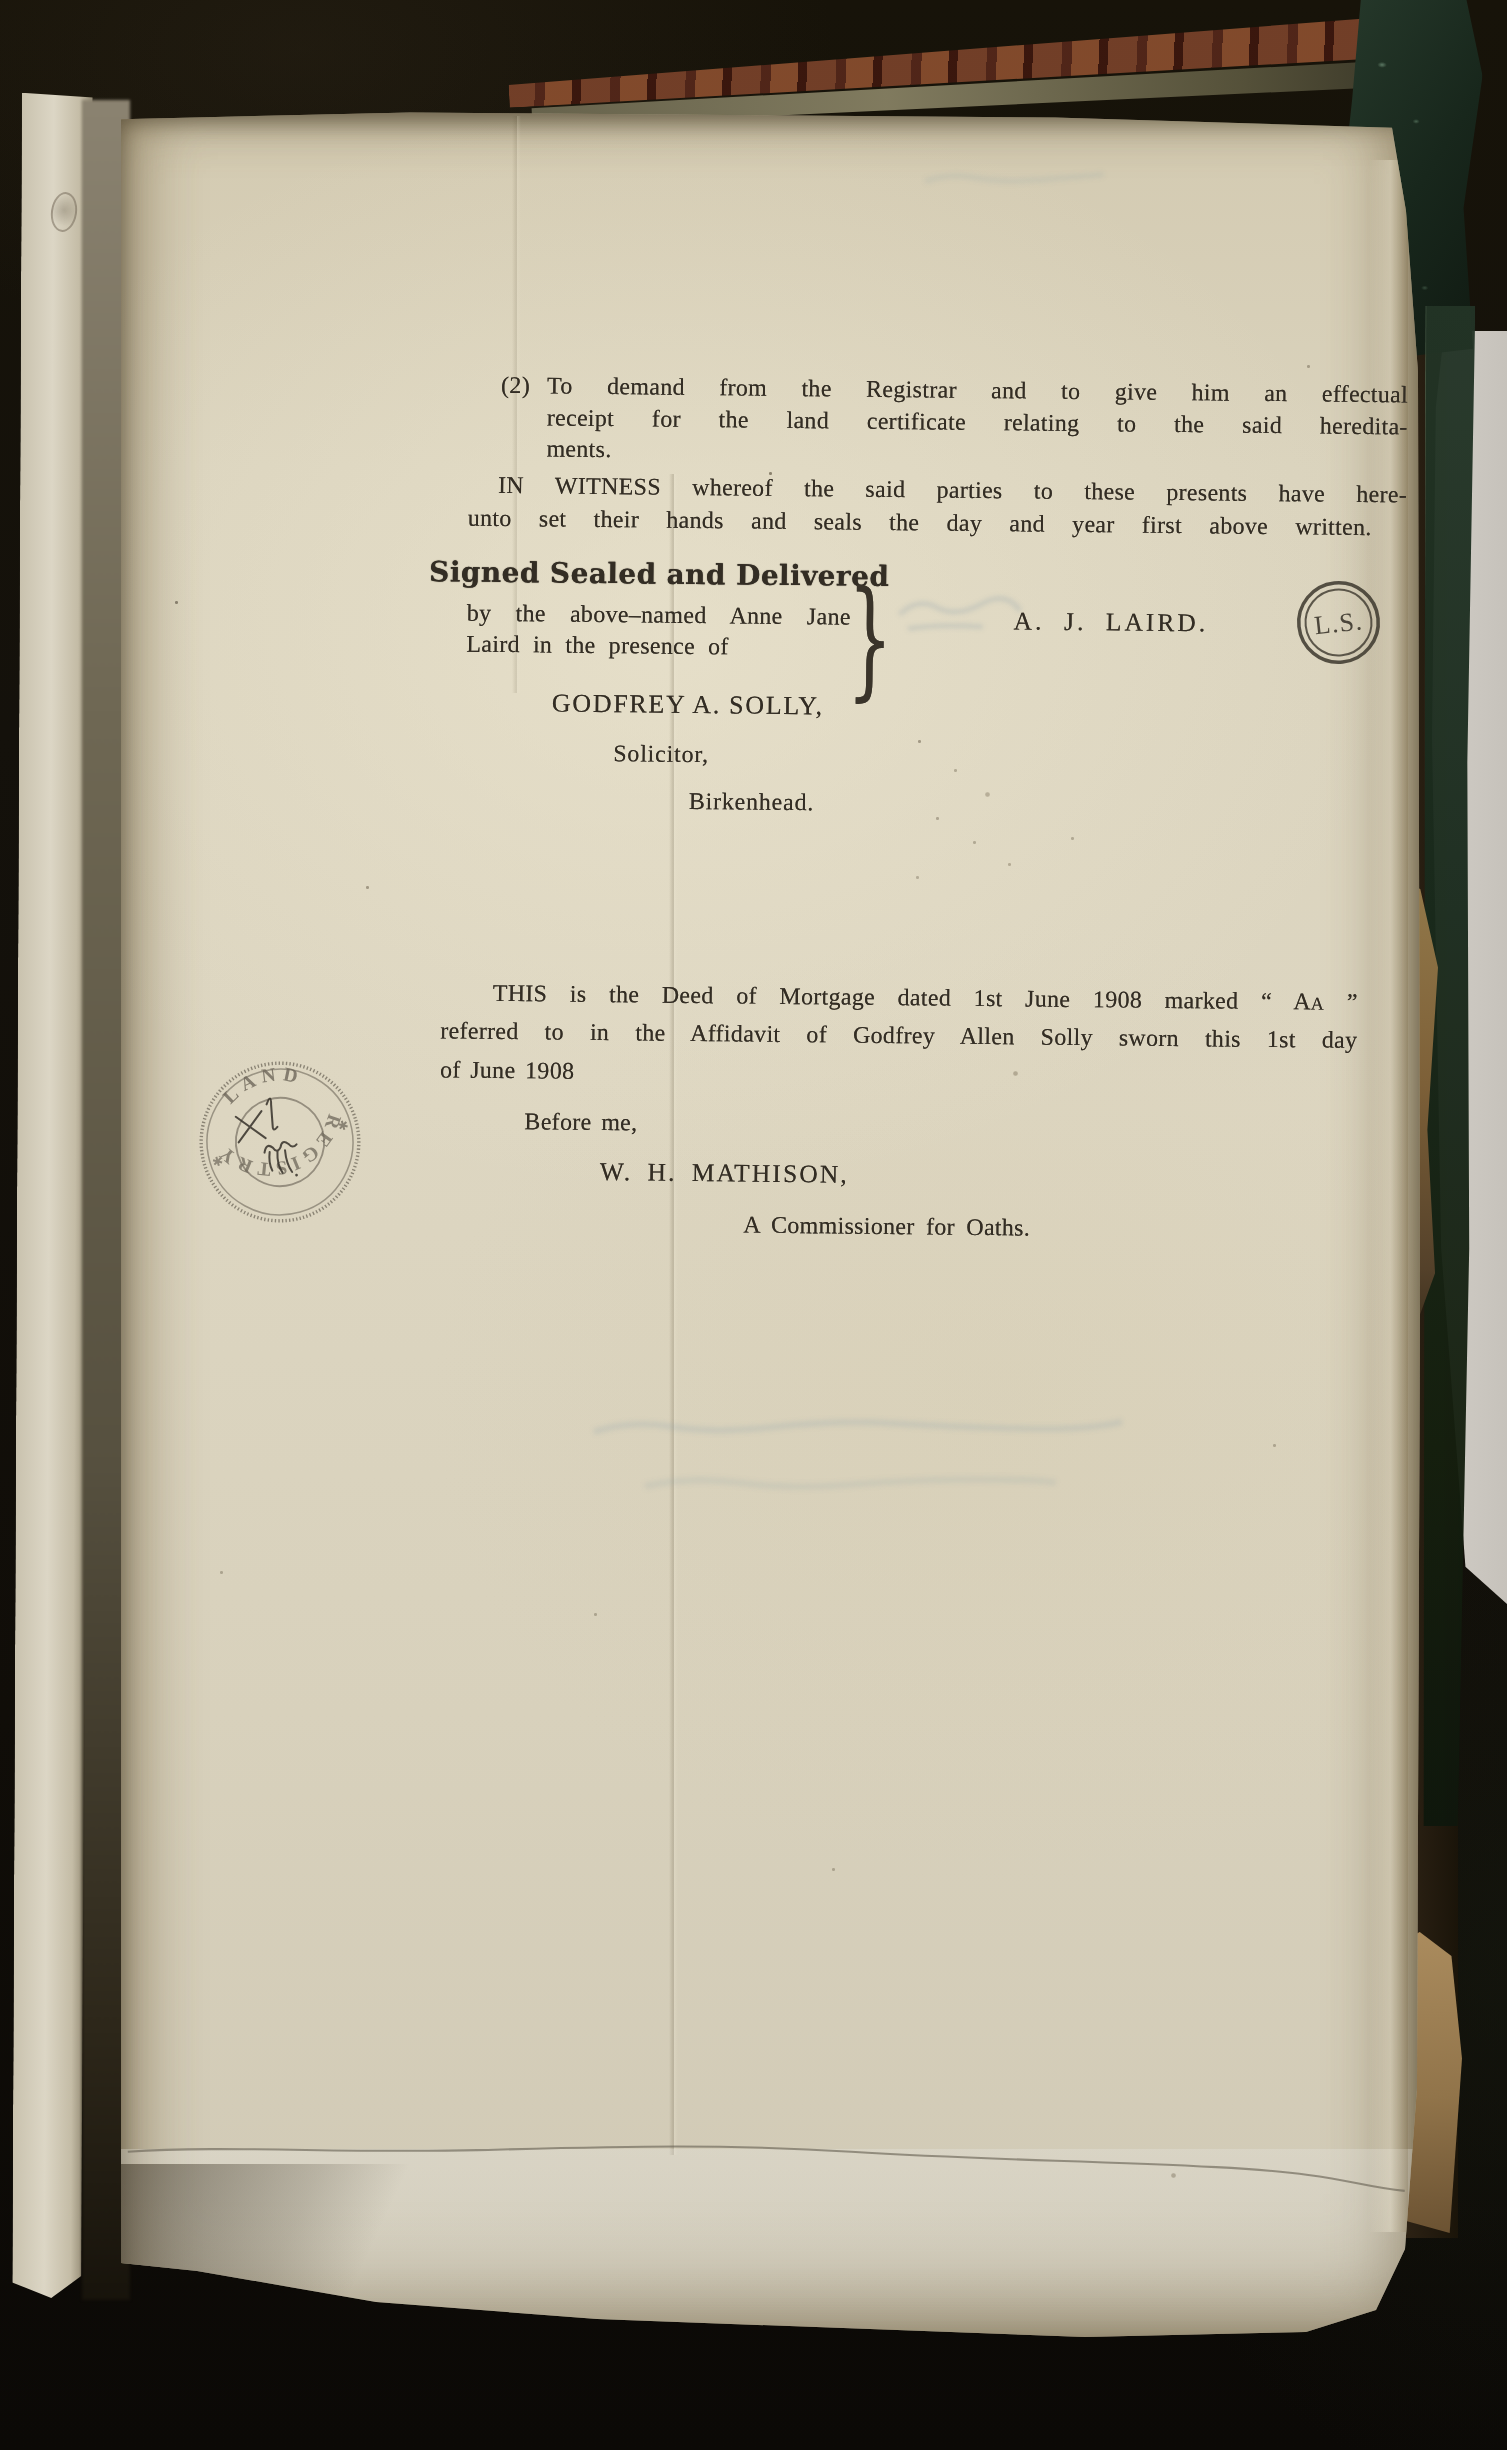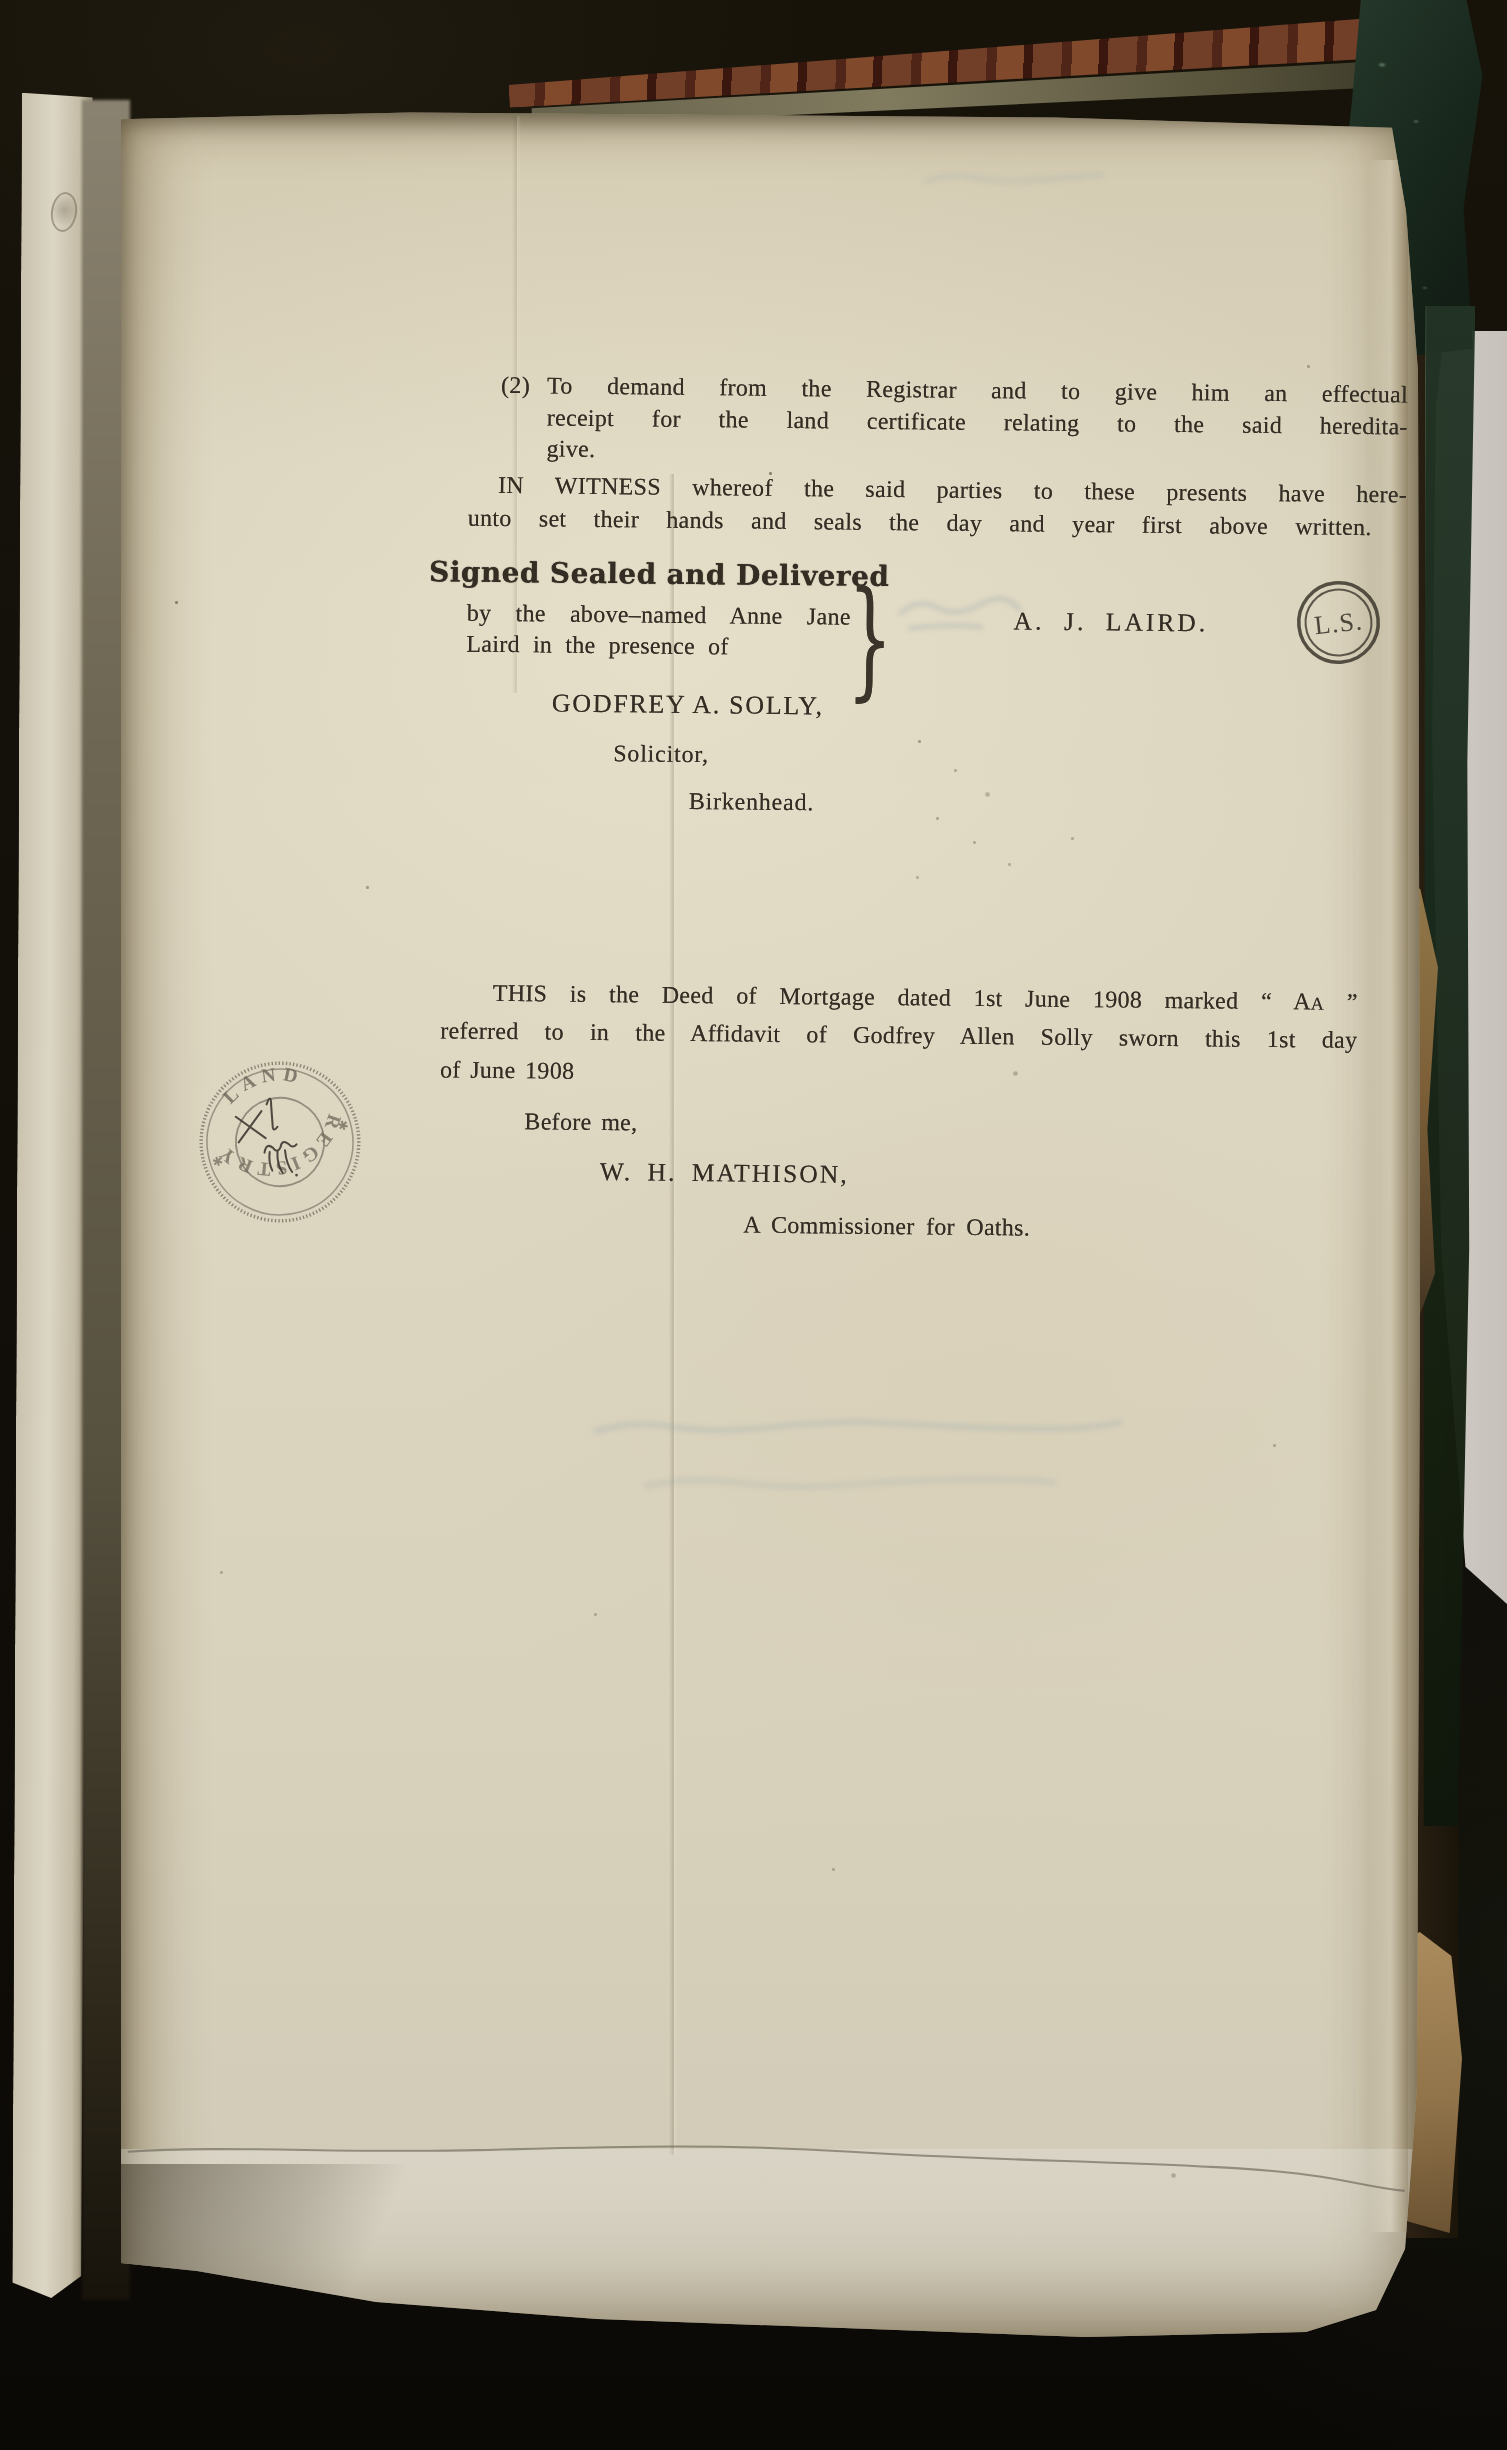--- a/index.html
+++ b/index.html
@@ -157,21 +157,21 @@
   <div id="corner-shadow" class="abs"></div>
   <div id="specks" class="abs"></div>
 
   <div id="content" class="abs">
 
     <div class="abs num-row" style="left:383px;top:258px;width:907px;">
       <span class="num">(2)</span>
       <span class="txt">To demand from the Registrar and to give him an effectual</span>
     </div>
     <div class="abs jline" style="left:429px;top:290px;width:861px;">receipt for the land certificate relating to the said heredita-</div>
-    <div class="abs" style="left:429px;top:321px;">give.</div>
+    <div class="abs" style="left:429px;top:321px;">ments.</div>
 
     <div class="abs jline" style="left:381px;top:358px;width:909px;">IN WITNESS whereof the said parties to these presents have here-</div>
     <div class="abs jline" style="left:351px;top:391px;width:904px;">unto set their hands and seals the day and year first above written.</div>
 
     <div id="attest-heading" class="abs" style="left:313px;top:443px;">Signed Sealed and Delivered</div>
     <div class="abs jline" style="left:351px;top:486px;width:384px;">by the above–named Anne Jane</div>
     <div class="abs ws8" style="left:351px;top:517px;">Laird in the presence of</div>
     <div id="attest-brace" class="abs" style="left:732px;top:445px;">}</div>
     <div id="signature-laird" class="abs" style="left:898px;top:488px;">A. J. LAIRD.</div>
 

